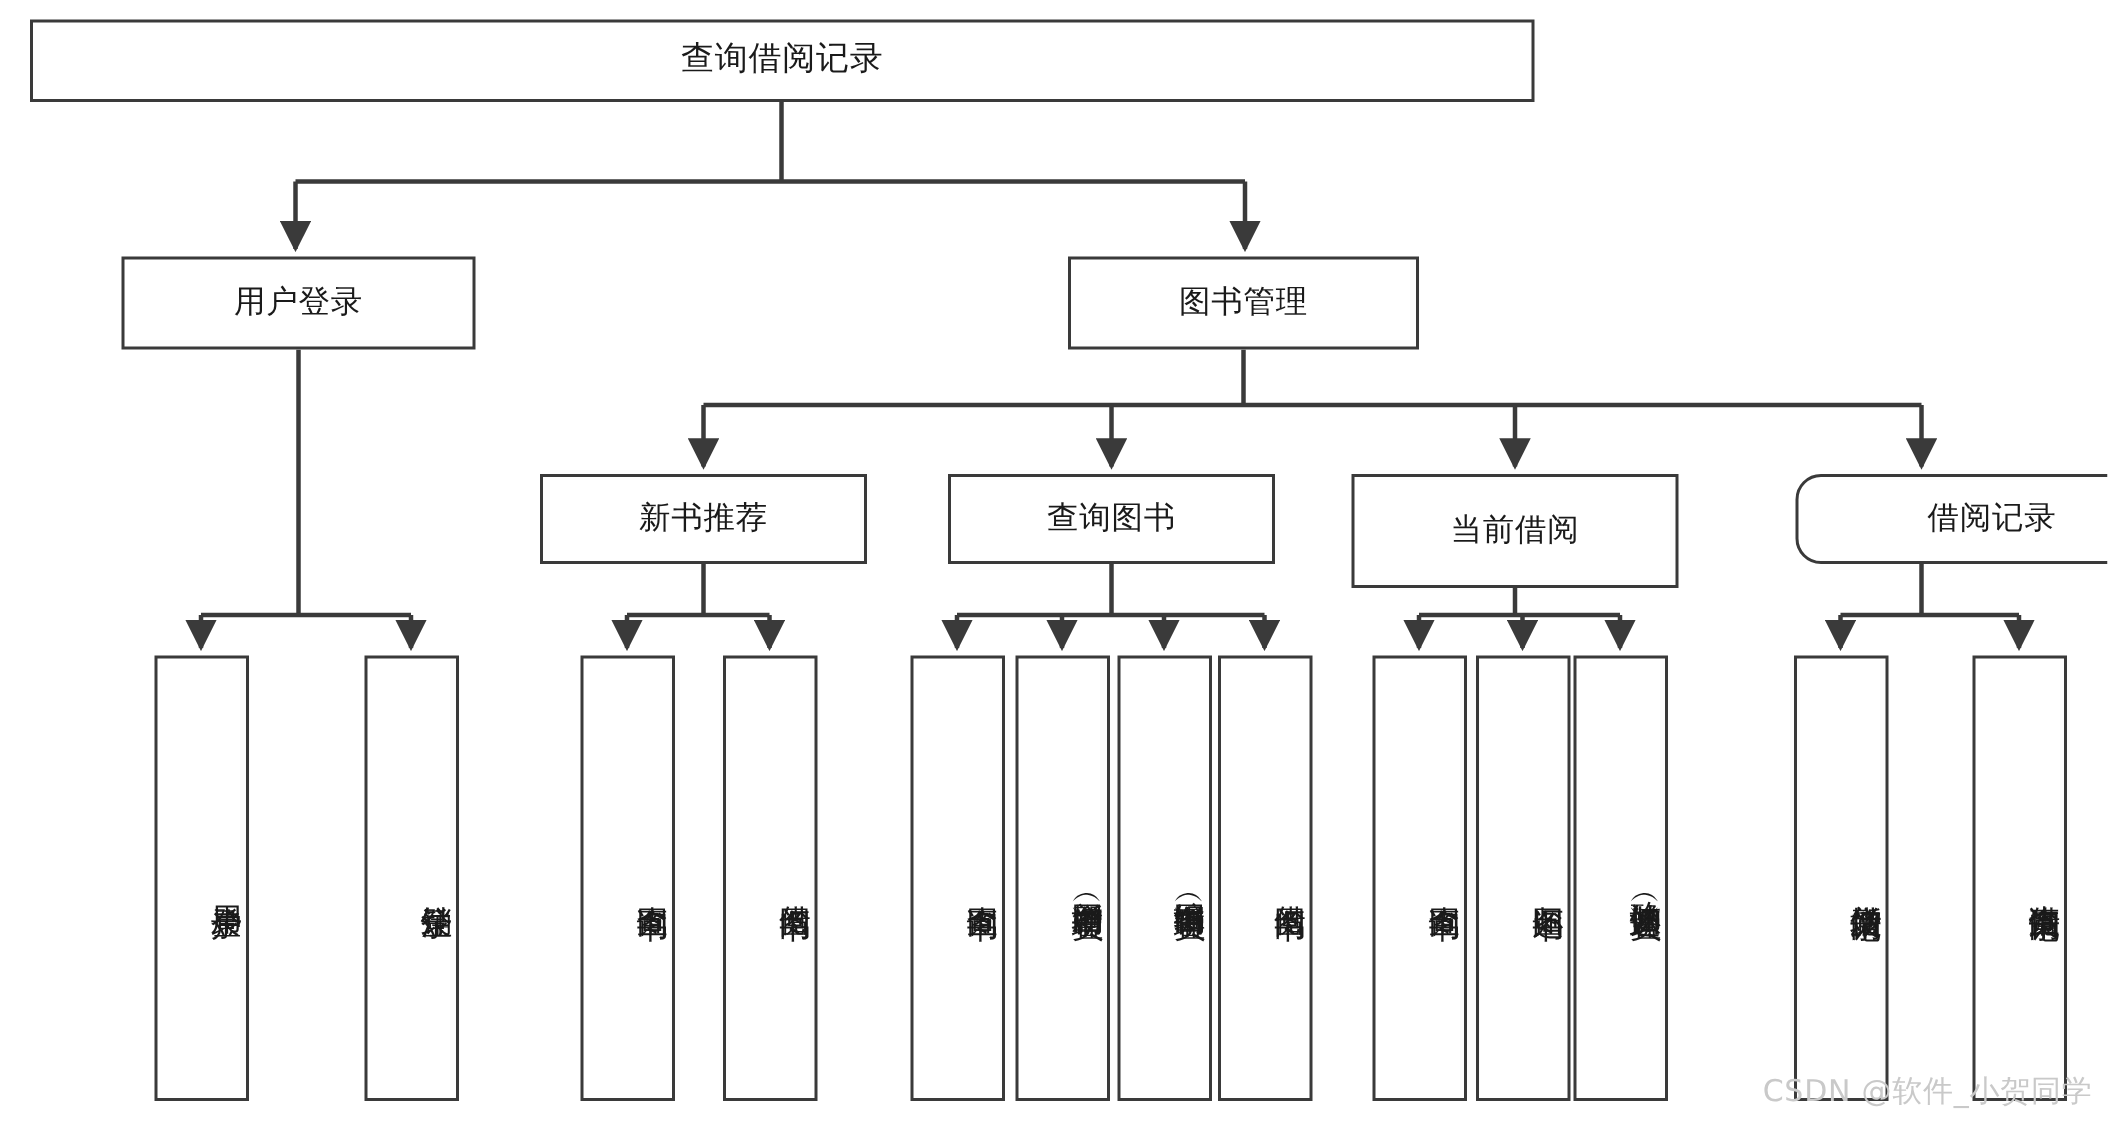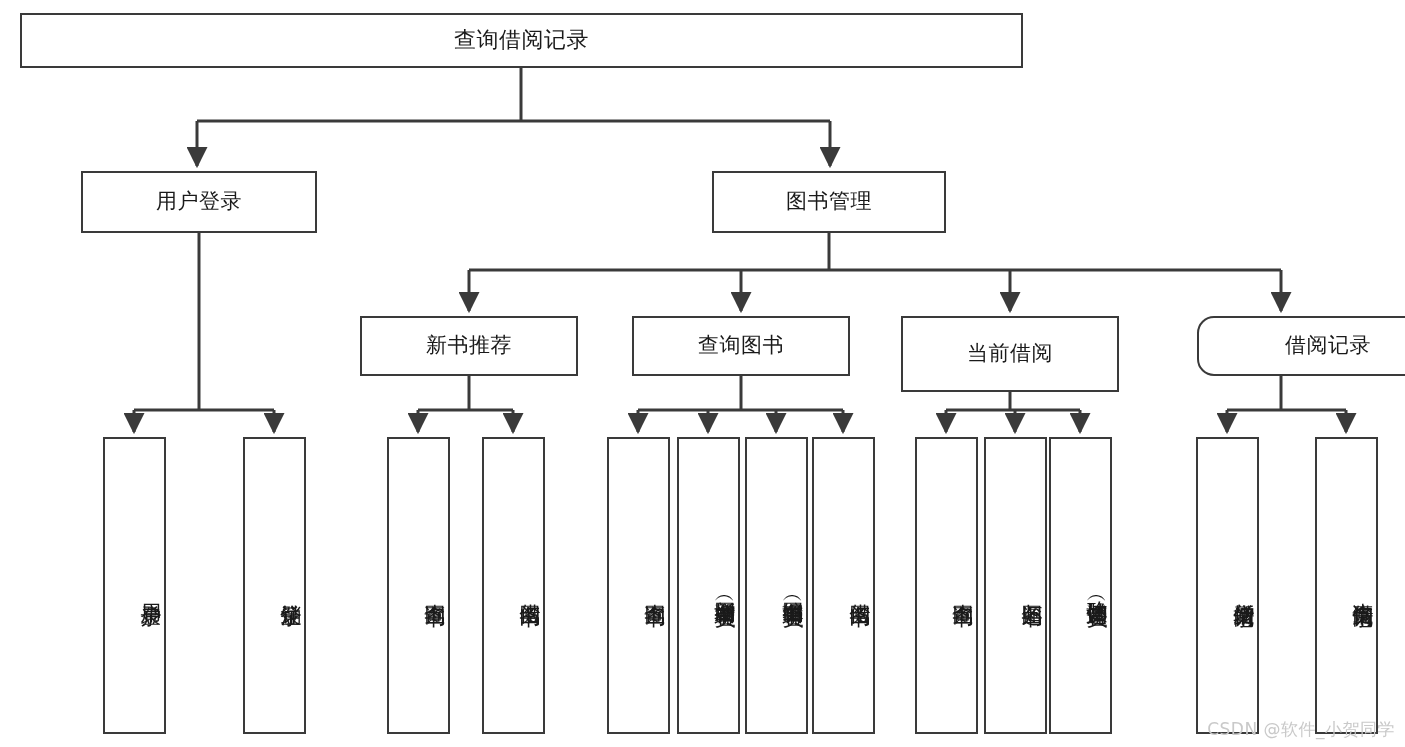--- a/index.html
+++ b/index.html
@@ -56,21 +56,21 @@
   }
   .node-v span {
     writing-mode: vertical-rl;
     text-orientation: upright;
     display: block;
   }
   .watermark {
     position: absolute;
     right: 10px;
     bottom: 6px;
-    font-size: 17px;
+    font-size: 20px;
     color: #c9c9c9;
     letter-spacing: 0.5px;
     white-space: nowrap;
     z-index: 3;
     font-family: "DejaVu Sans", "Liberation Sans", sans-serif;
   }
 </style>
 </head>
 <body>
 

